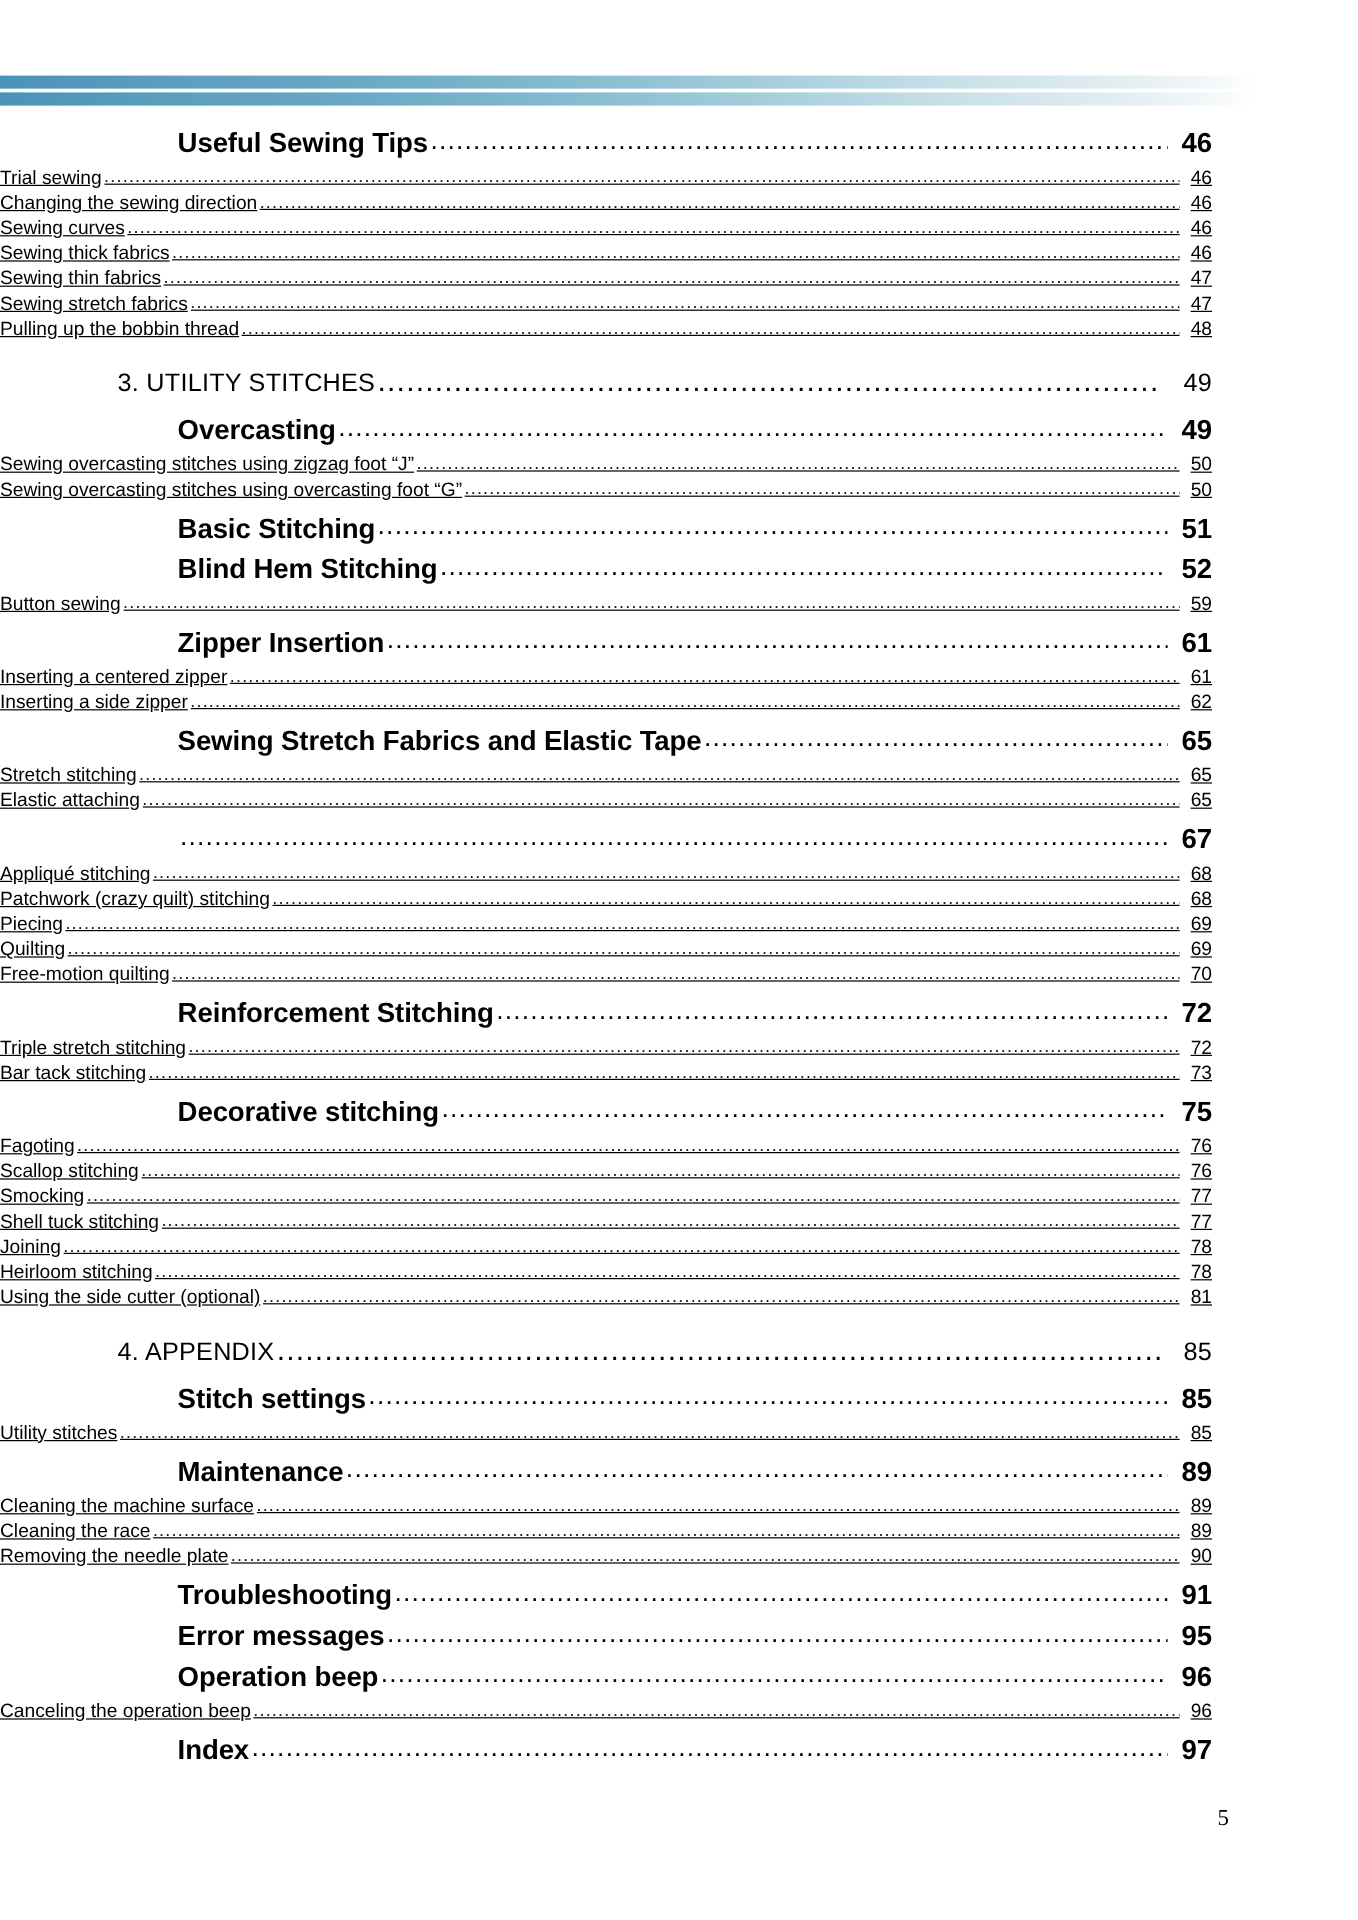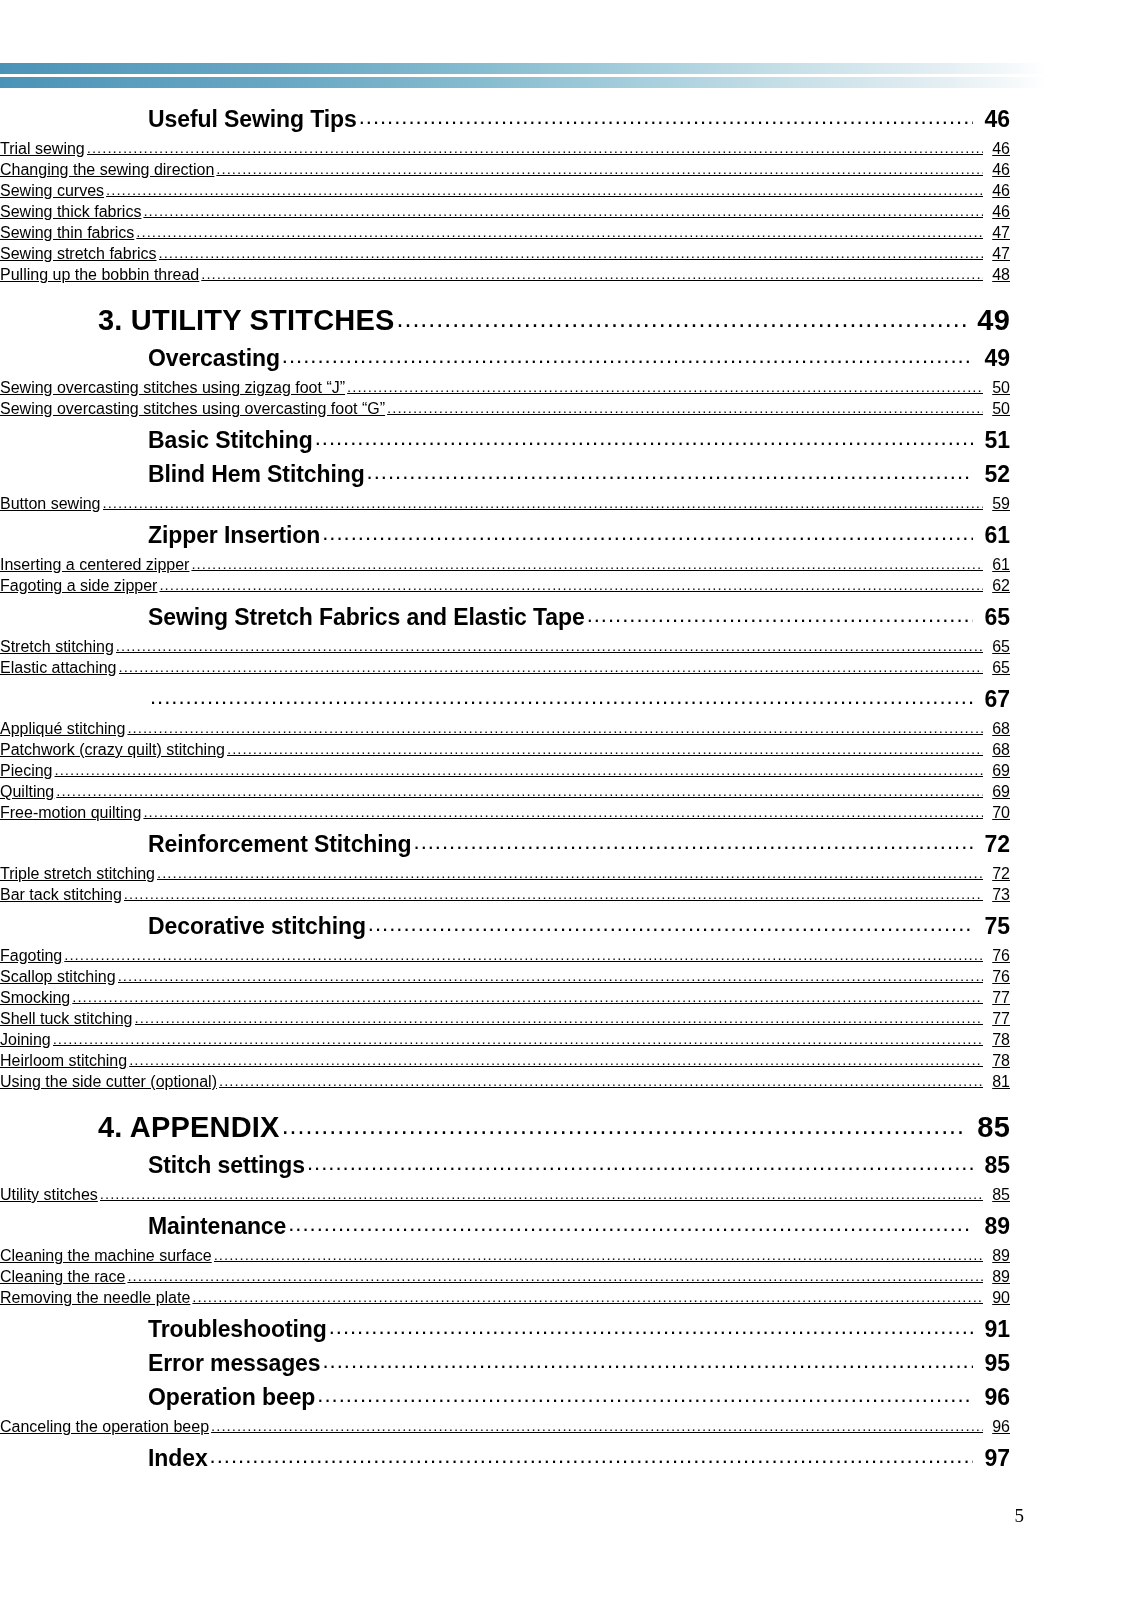--- a/index.html
+++ b/index.html
@@ -93,22 +93,22 @@
   }
 
   
   .row-chapter {
     padding-left: 98px;
     height: 40px;
     margin-top: 12px;
   }
   .row-chapter .toc-label,
   .row-chapter .toc-page {
-    font-size: 29px;
-    font-weight: bold;
+    font-size: 21px;
+    font-weight: normal;
     letter-spacing: 0.2px;
     line-height: 34px;
   }
   .row-chapter .leader {
     font-size: 25px;
     line-height: 34px;
     position: relative;
     top: -2px;
   }
   .row-chapter .toc-page { min-width: 40px; }
@@ -256,21 +256,21 @@
       <span class="toc-label">Zipper Insertion</span>
       <span class="leader"></span>
       <span class="toc-page">61</span>
     </div>
     <div class="toc-row row-sub">
       <span class="toc-label">Inserting a centered zipper</span>
       <span class="leader"></span>
       <span class="toc-page">61</span>
     </div>
     <div class="toc-row row-sub">
-      <span class="toc-label">Fagoting a side zipper</span>
+      <span class="toc-label">Inserting a side zipper</span>
       <span class="leader"></span>
       <span class="toc-page">62</span>
     </div>
     <div class="toc-row row-section gap-before-section">
       <span class="toc-label">Sewing Stretch Fabrics and Elastic Tape</span>
       <span class="leader"></span>
       <span class="toc-page">65</span>
     </div>
     <div class="toc-row row-sub">
       <span class="toc-label">Stretch stitching</span>

